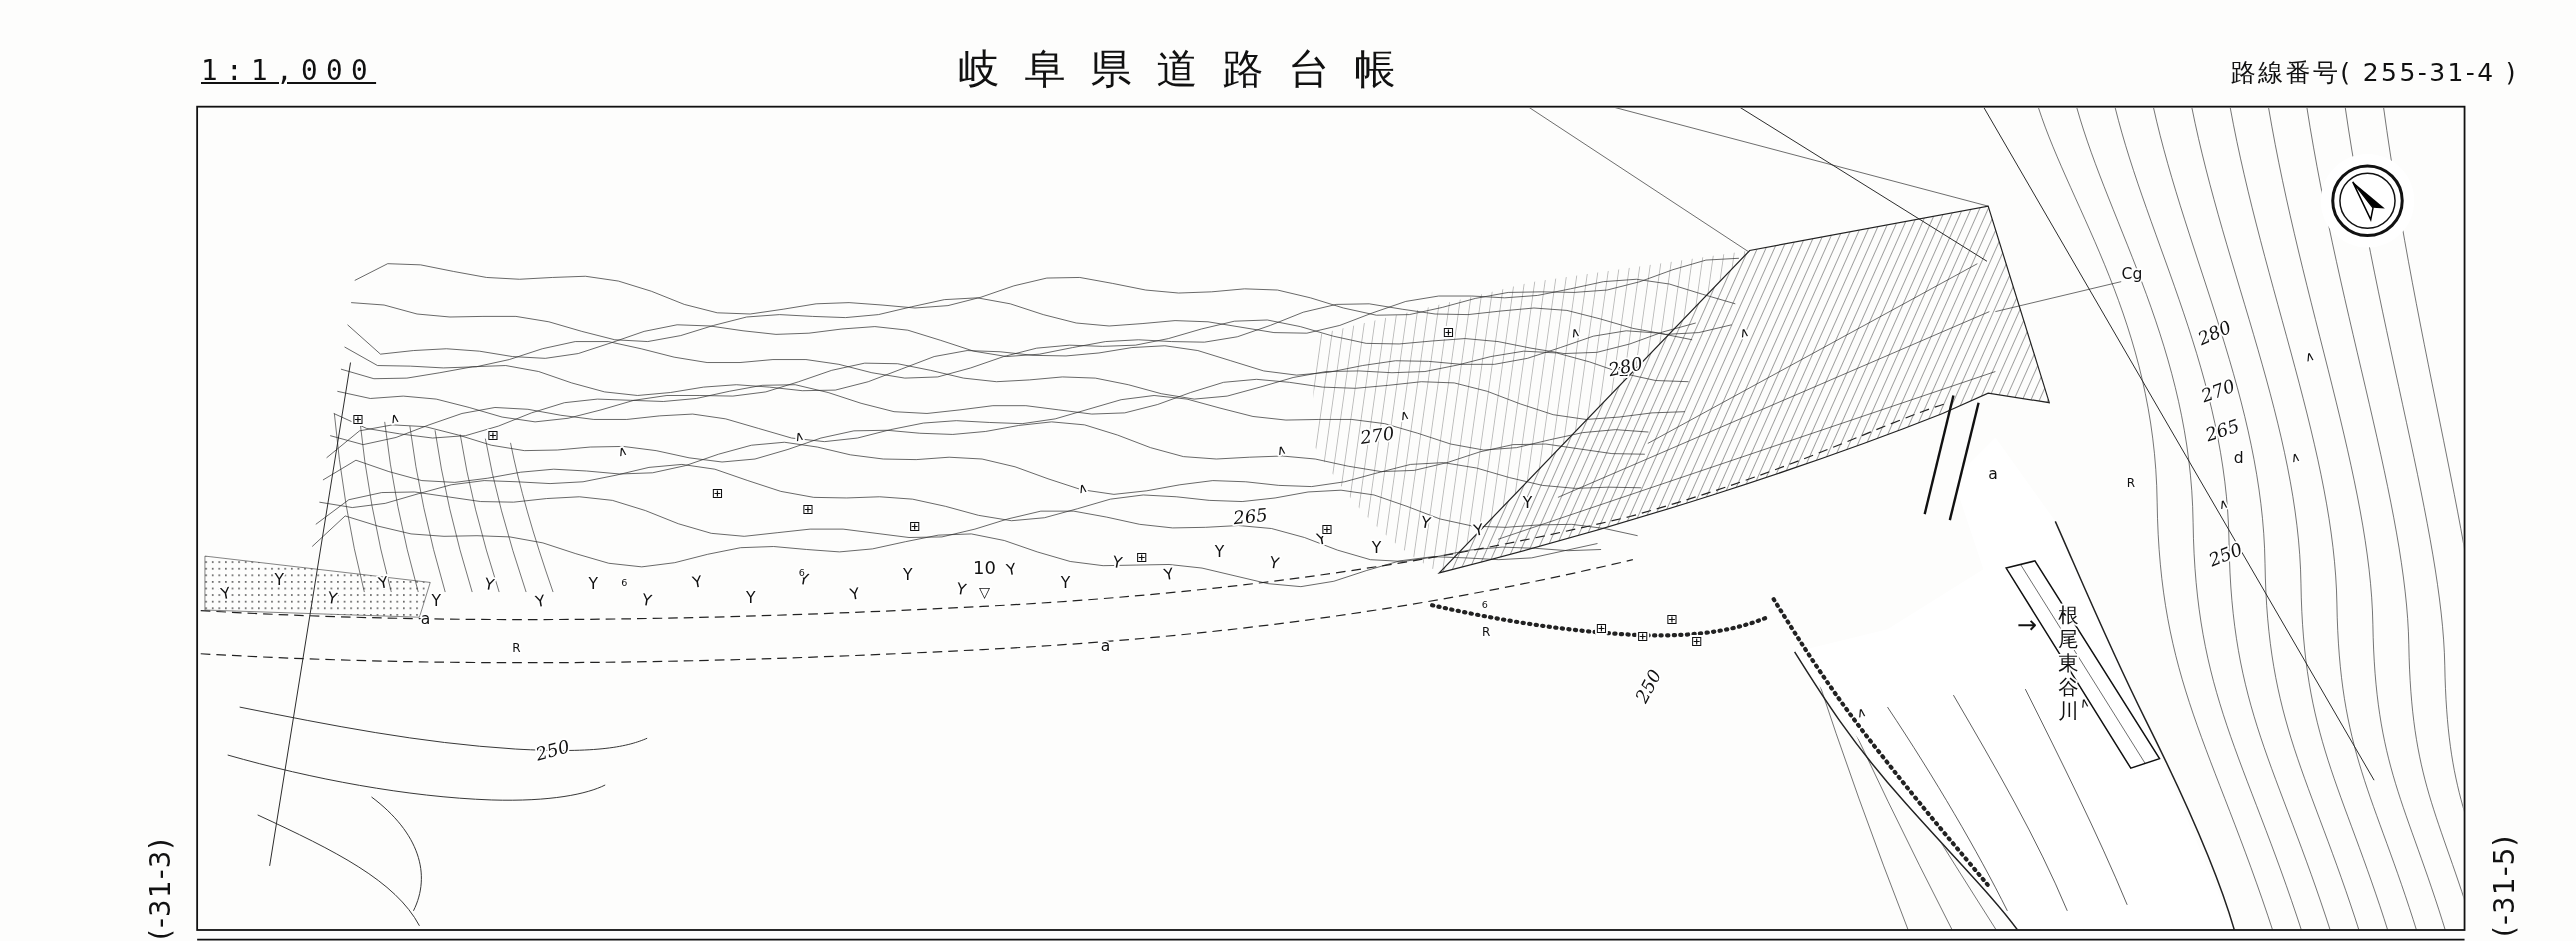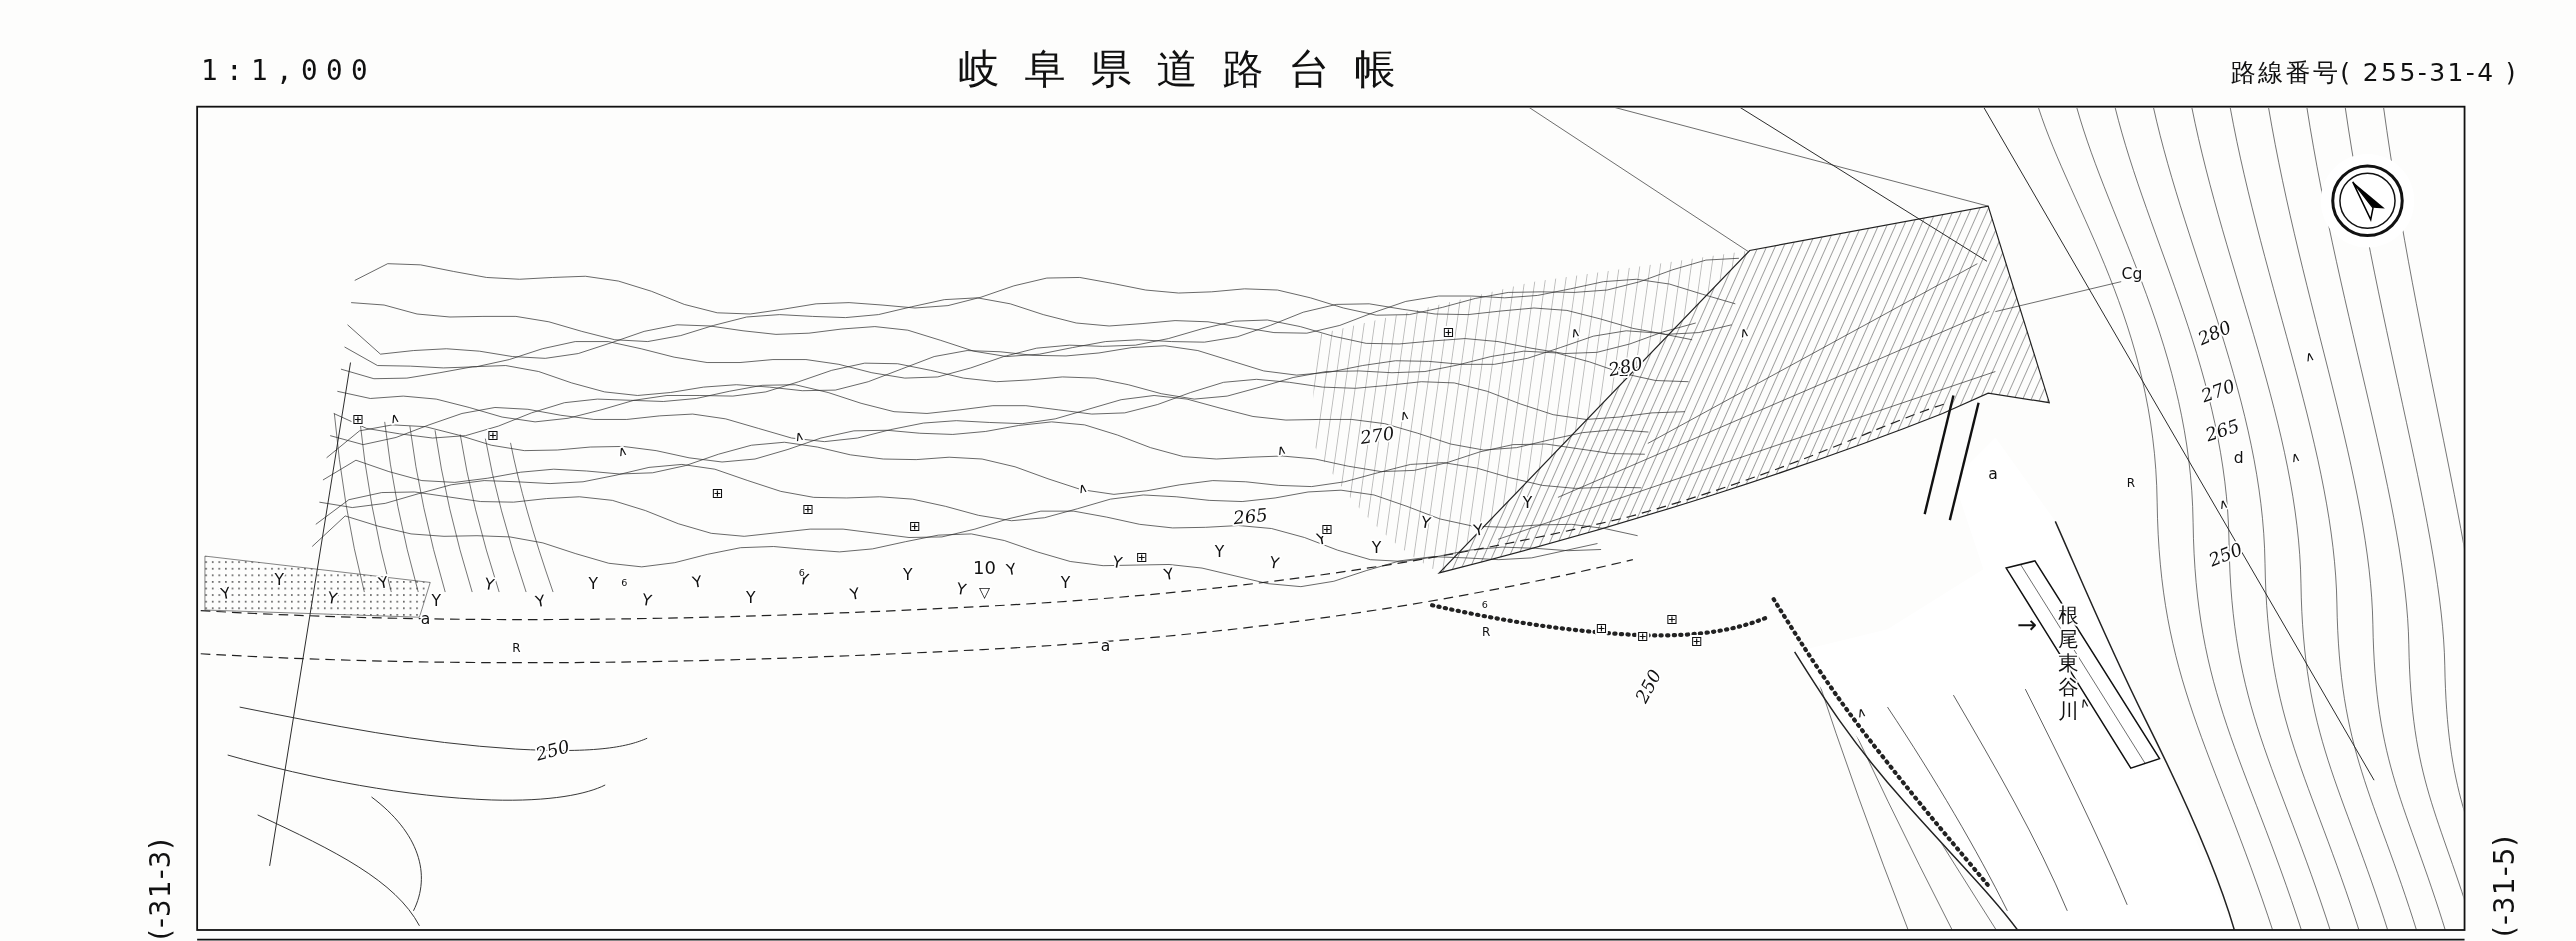--- a/index.html
+++ b/index.html
@@ -2,21 +2,21 @@
 <html style="font-size:9.6px"><head>
 <meta charset="utf-8">
 <style>
   html,body{margin:0;padding:0;}
   body{
     width:2576px;height:942px;position:relative;background:#fdfdfc;
     font-family:"DejaVu Sans",sans-serif;color:#111;overflow:hidden;
   }
   .hdr-scale{
     position:absolute;left:201px;top:54px;font-size:27.6px;letter-spacing:8.4px;
-    font-family:"DejaVu Sans Mono",monospace;white-space:nowrap;
+    font-family:"DejaVu Sans Mono",monospace;white-space:nowrap;text-decoration:underline;
   }
   .hdr-title{
     position:absolute;left:1180px;top:42px;transform:translateX(-50%);
     font-size:41px;font-weight:normal;letter-spacing:6px;white-space:nowrap;
   }
   .hdr-route{
     position:absolute;right:58px;top:56px;font-size:25px;letter-spacing:2.4px;white-space:nowrap;text-align:right;
   }
   .sheet-ref{
     position:absolute;font-size:27.6px;letter-spacing:1.2px;white-space:nowrap;

